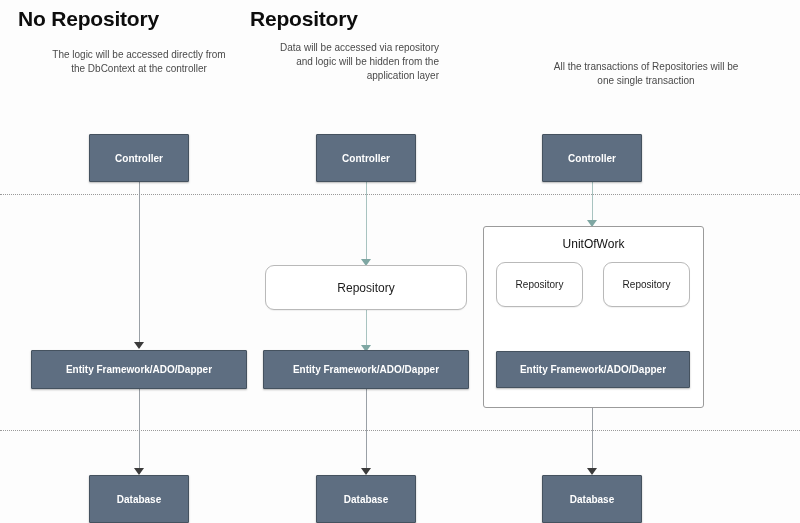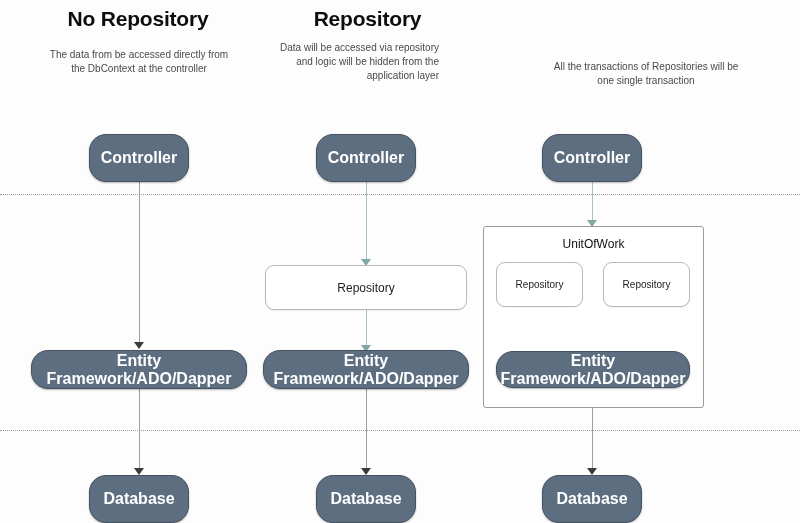--- a/index.html
+++ b/index.html
@@ -14,21 +14,21 @@
     position: relative;
     width: 800px;
     height: 523px;
     background: #fdfdfd;
     overflow: hidden;
   }
 
   
   .col-title {
     position: absolute;
-    text-align: center;
+    text-align: left;
     font-weight: bold;
     font-size: 21px;
     color: #0d0d0d;
     line-height: 26px;
     letter-spacing: -0.2px;
   }
   .col-sub {
     position: absolute;
     text-align: center;
     font-size: 10px;
@@ -50,24 +50,24 @@
     position: absolute;
     box-sizing: border-box;
     display: flex;
     align-items: center;
     justify-content: center;
     text-align: center;
   }
   .node-dark {
     background: #5e6e81;
     border: 1px solid #45525f;
-    border-radius: 17px;
+    border-radius: 1px;
     color: #ffffff;
     font-weight: bold;
-    font-size: 16px;
+    font-size: 10px;
     box-shadow: 0 1px 2px rgba(0,0,0,0.28);
   }
   .node-light {
     background: #ffffff;
     border: 1px solid #b9b9b9;
     border-radius: 9px;
     color: #1c1c1c;
     font-size: 12px;
     box-shadow: 0 1px 1px rgba(0,0,0,0.06);
   }
@@ -113,21 +113,21 @@
   .arrow-teal {
     border-top-color: #7fa7a3;
   }
 </style>
 </head>
 <body>
 
 <div id="canvas">
 
   <div class="col-title" style="left:18px; top:6px; width:240px;">No Repository</div>
-  <div class="col-sub" style="left:44px; top:48px; width:190px;">The data from be accessed directly from the DbContext at the controller</div>
+  <div class="col-sub" style="left:44px; top:48px; width:190px;">The logic will be accessed directly from the DbContext at the controller</div>
 
   <div class="col-title" style="left:250px; top:6px; width:235px;">Repository</div>
   <div class="col-sub" style="left:269px; top:41px; width:170px;text-align:right;">Data will be accessed via repository and logic will be hidden from the application layer</div>
 
   <div class="col-sub" style="left:546px; top:60px; width:200px;">All the transactions of Repositories will be one single transaction</div>
 
   <div class="divider" style="top:194px;"></div>
   <div class="divider" style="top:430px;"></div>
 
   <div class="conn" style="left:139px; top:181px; height:167px;"></div>

